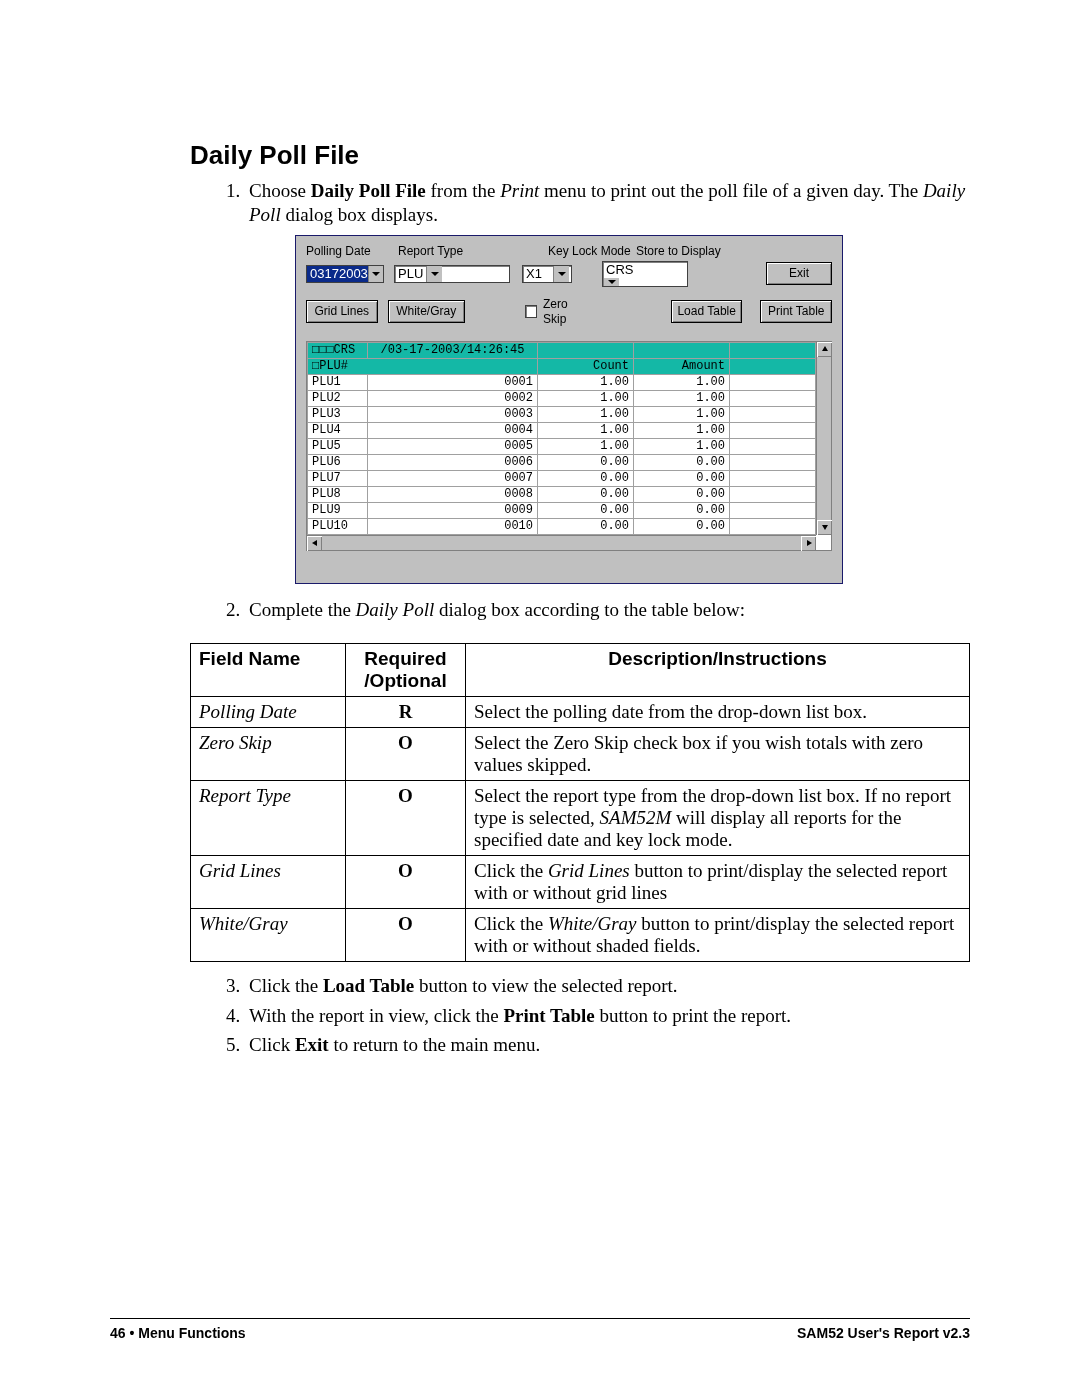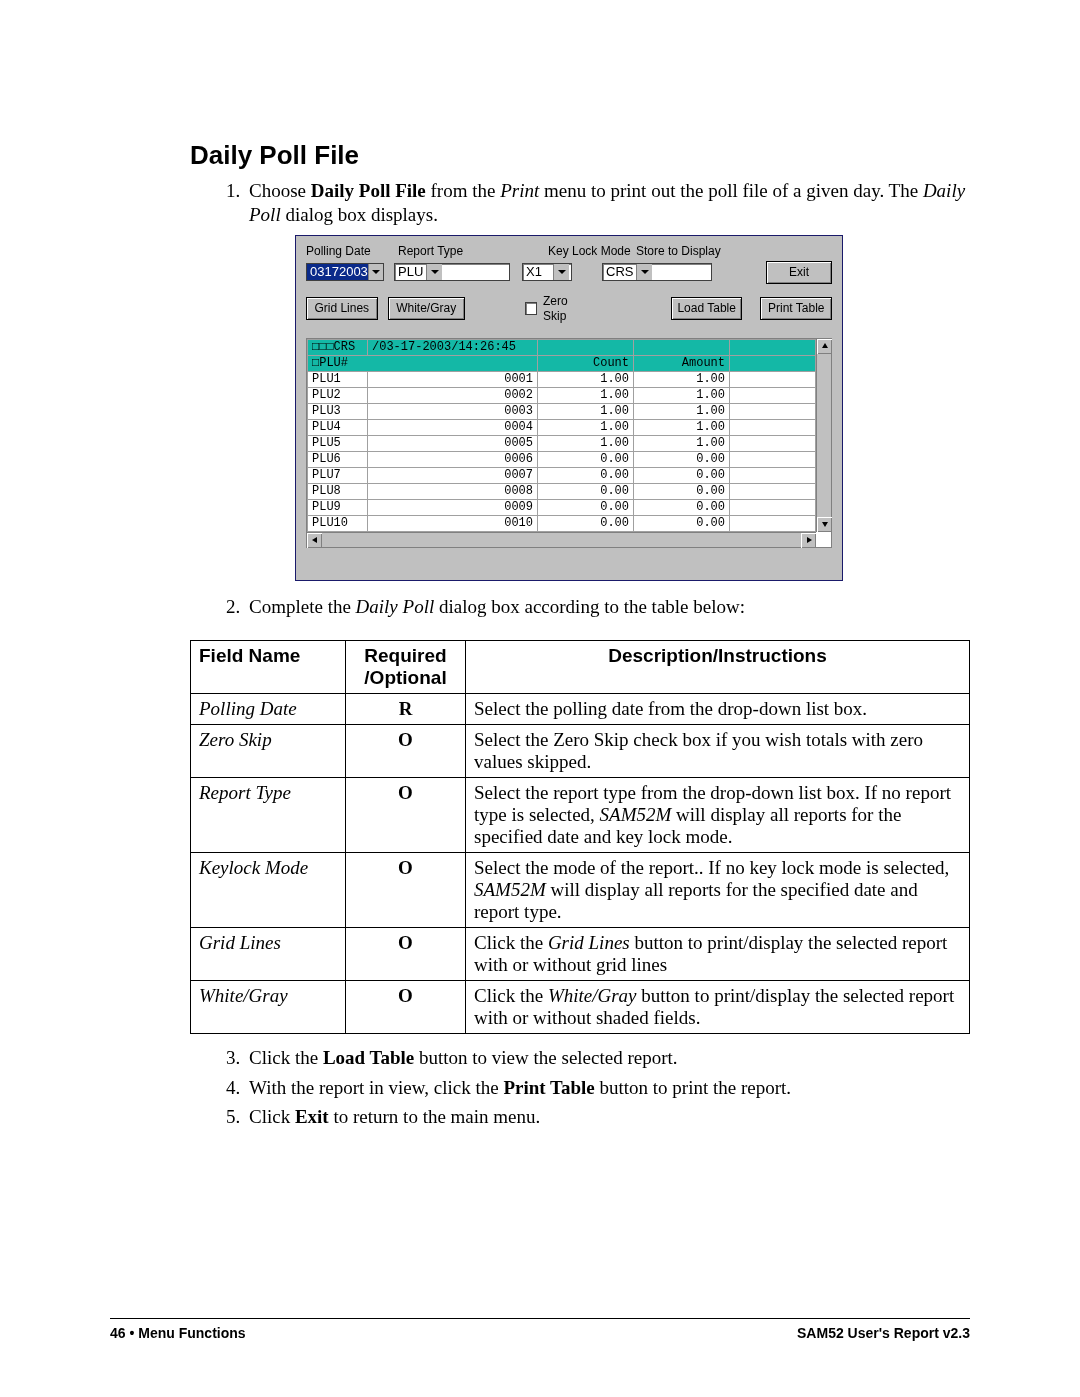--- a/index.html
+++ b/index.html
@@ -61,21 +61,21 @@
   .combo .val { padding: 1px 3px; font-size: 13px; line-height: 14px; min-width: 30px; }
   .combo .drop {
     width: 16px; background: #c0c0c0; border-left: 1px solid #808080;
     display:flex; align-items:center; justify-content:center;
   }
   .combo .drop svg { width: 8px; height: 8px; }
   .combo.polling { width: 78px; }
   .combo.polling .val { background:#0a2a8a; color:#fff; }
   .combo.report  { width: 116px; margin-left: 10px; }
   .combo.key     { width: 50px;  margin-left: 12px; }
-  .combo.store   { width: 110px; margin-left: 30px; }
+  .combo.store   { width: 86px; margin-left: 30px; flex-direction: column; }
   .btn {
     background:#c0c0c0; border:1px solid #000;
     box-shadow: inset 1px 1px 0 #fff, inset -1px -1px 0 #808080;
     padding: 3px 0; font-size: 12px; text-align:center;
   }
   .btn.exit { width: 66px; margin-left: auto; }
   .row-ctrls2 { display:flex; align-items:center; margin-bottom: 14px; }
   .btn.grid  { width: 76px; }
   .btn.white { width: 82px; margin-left: 10px; }
   .checkbox-wrap { display:flex; align-items:center; margin-left: 60px; }
@@ -90,21 +90,21 @@
     border: 1px solid #808080; background:#fff; position:relative;
     font-family: "Courier New", monospace; font-size: 12px;
   }
   .grid-wrap table { border-collapse: collapse; width: 100%; }
   .grid-wrap td {
     border: 1px solid #a0a0a0; padding: 0 4px; height: 15px; line-height: 15px;
     white-space: nowrap; overflow: hidden;
   }
   .grid-wrap tr.hdrrow td { background:#14b8a6; }
   .grid-wrap td.c1 { width: 60px; }
-  .grid-wrap td.c2 { width: 170px; }
+  .grid-wrap td.c2 { width: 170px; text-align: center; }
   .grid-wrap td.c3 { width: 96px; text-align:right; }
   .grid-wrap td.c4 { width: 96px; text-align:right; }
   .grid-wrap td.cfill { border-left:none; }
   .vscroll {
     position:absolute; right:0; top:0; bottom:15px; width:15px; background:#c0c0c0;
     border-left:1px solid #808080;
   }
   .vscroll .arrow, .hscroll .arrow {
     width:15px; height:15px; background:#c0c0c0;
     box-shadow: inset 1px 1px 0 #fff, inset -1px -1px 0 #808080;
@@ -351,25 +351,20 @@
         <td class="fn">Zero Skip</td>
         <td class="ro">O</td>
         <td>Select the Zero Skip check box if you wish totals with zero values skipped.</td>
       </tr>
       <tr>
         <td class="fn">Report Type</td>
         <td class="ro">O</td>
         <td>Select the report type from the drop-down list box.  If no report type is selected, <span class="italic">SAM52M</span> will display all reports for the specified date and key lock mode.</td>
       </tr>
       <tr>
-        <td class="fn">Keylock Mode</td>
-        <td class="ro">O</td>
-        <td>Select the mode of the report..   If no key lock mode is selected, <span class="italic">SAM52M</span> will display all reports for the specified date and report type.</td>
-      </tr>
-      <tr>
         <td class="fn">Grid Lines</td>
         <td class="ro">O</td>
         <td>Click the <span class="italic">Grid Lines</span> button to print/display the selected report with or without grid lines</td>
       </tr>
       <tr>
         <td class="fn">White/Gray</td>
         <td class="ro">O</td>
         <td>Click the <span class="italic">White/Gray</span> button to print/display the selected report with or without shaded fields.</td>
       </tr>
     </tbody>

